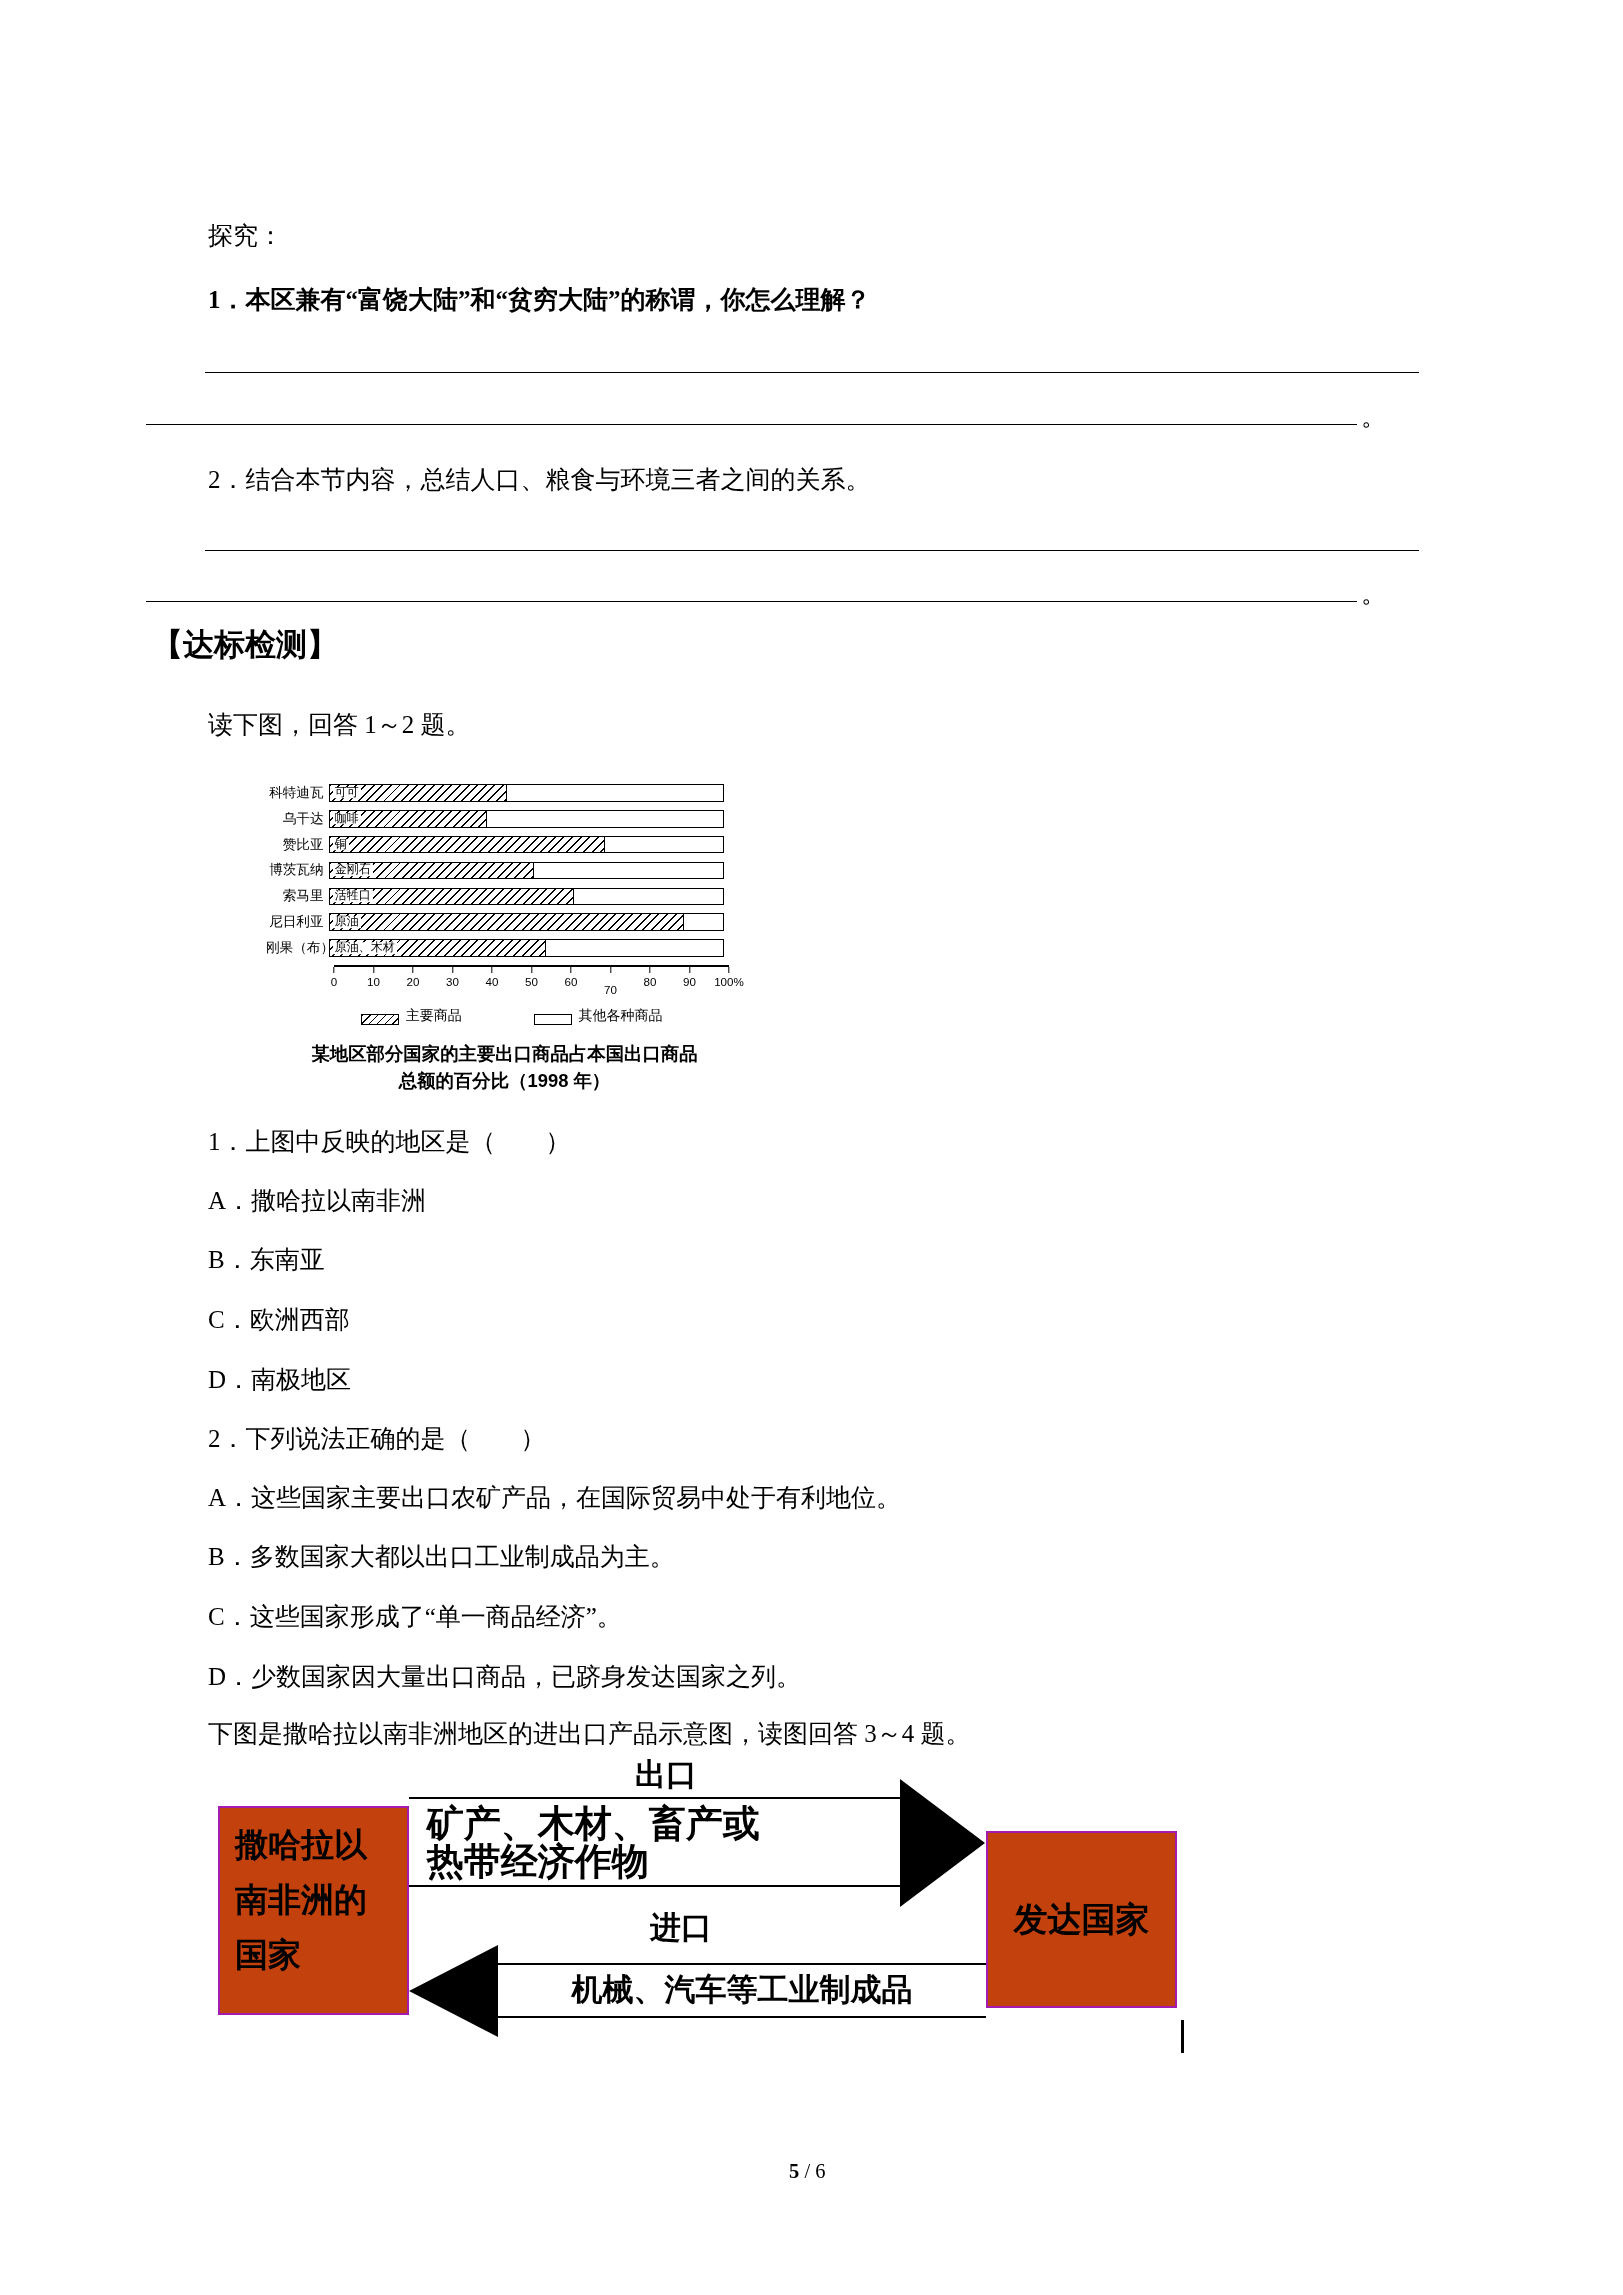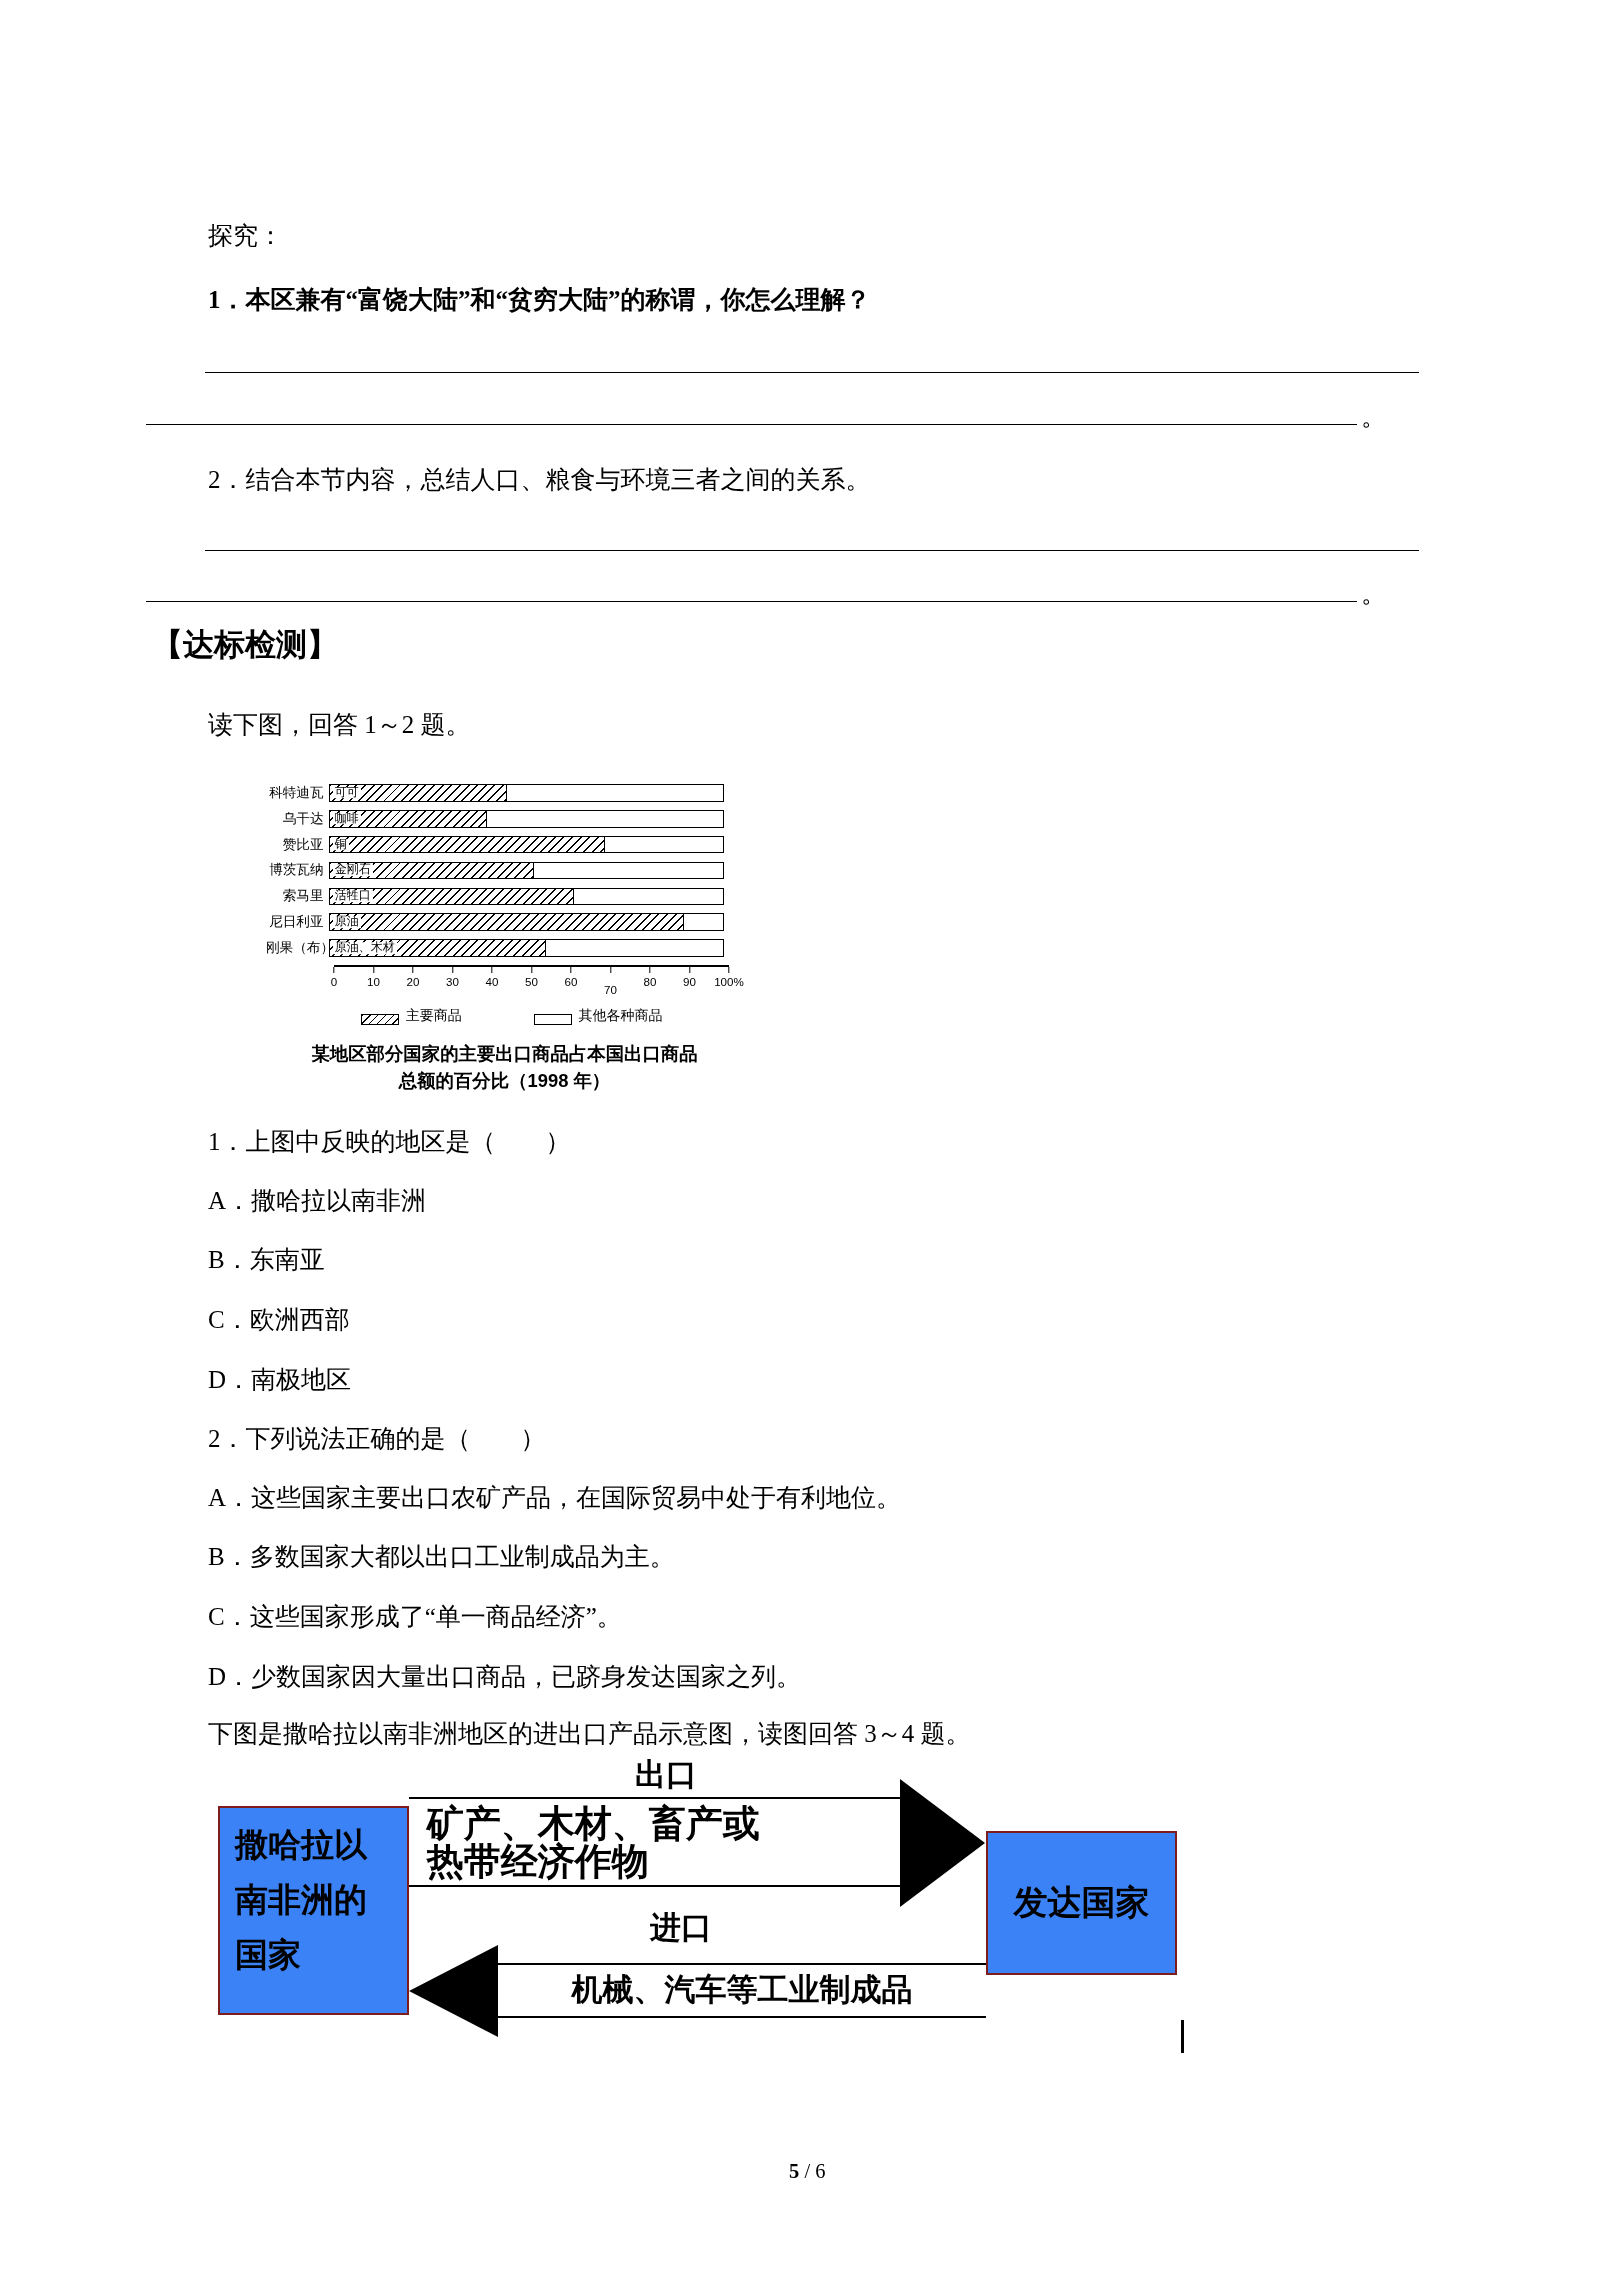--- a/index.html
+++ b/index.html
@@ -29,23 +29,23 @@
   .ticklabel { position:absolute; top:8.9px; transform:translateX(-50%); font-size:11.6px; white-space:nowrap; }
   .clegend { display:flex; align-items:flex-end; margin:16.4px 0 0 95px; font-size:14px; }
   .swatch { flex:none; width:38px; height:11px; border:1.4px solid #000; background:#fff; margin-right:6.8px; }
   .swatch.hatch { background:repeating-linear-gradient(135deg,#000 0,#000 1px,transparent 1px,transparent 5.5px); }
   .legend-gap { width:72px; }
   .ctitle { margin:15px auto 0; width:395px; text-align:center; font-size:18.4px; font-weight:bold; line-height:27px; }
 
   
   .diagram { position:absolute; left:218px; top:1749px; width:968px; height:314px; font-weight:600; }
   .dlabel { position:absolute; font-size:31px; white-space:nowrap; }
-  .dbox { position:absolute; border:2px solid #7f1d1d; background:#3b82f6; }
+  .dbox { position:absolute; border:2px solid #a21caf; background:#c2410c; }
   .dbox-left { left:0; top:57px; width:191px; height:209px; font-size:33px; line-height:55px; padding:9.5px 34px 0 15px; }
-  .dbox-right { left:768px; top:82px; width:191px; height:144px; font-size:34px;
+  .dbox-right { left:768px; top:82px; width:191px; height:177px; font-size:34px;
                 display:flex; align-items:center; justify-content:center; }
   .arrow-body-top { position:absolute; left:191px; top:48px; width:492px; height:90px;
                     border-top:2px solid #000; border-bottom:2px solid #000;
                     font-size:37px; line-height:38px; padding:5.5px 0 0 17.7px; white-space:nowrap; }
   .arrow-head-right { position:absolute; left:682px; top:30px; width:0; height:0;
                       border-left:85px solid #000; border-top:64px solid transparent; border-bottom:64px solid transparent; }
   .arrow-body-bottom { position:absolute; left:280px; top:214px; width:488px; height:55px;
                        border-top:2px solid #000; border-bottom:2px solid #000;
                        font-size:31px; line-height:49px; text-align:center; white-space:nowrap; }
   .arrow-head-left { position:absolute; left:191px; top:196px; width:0; height:0;

